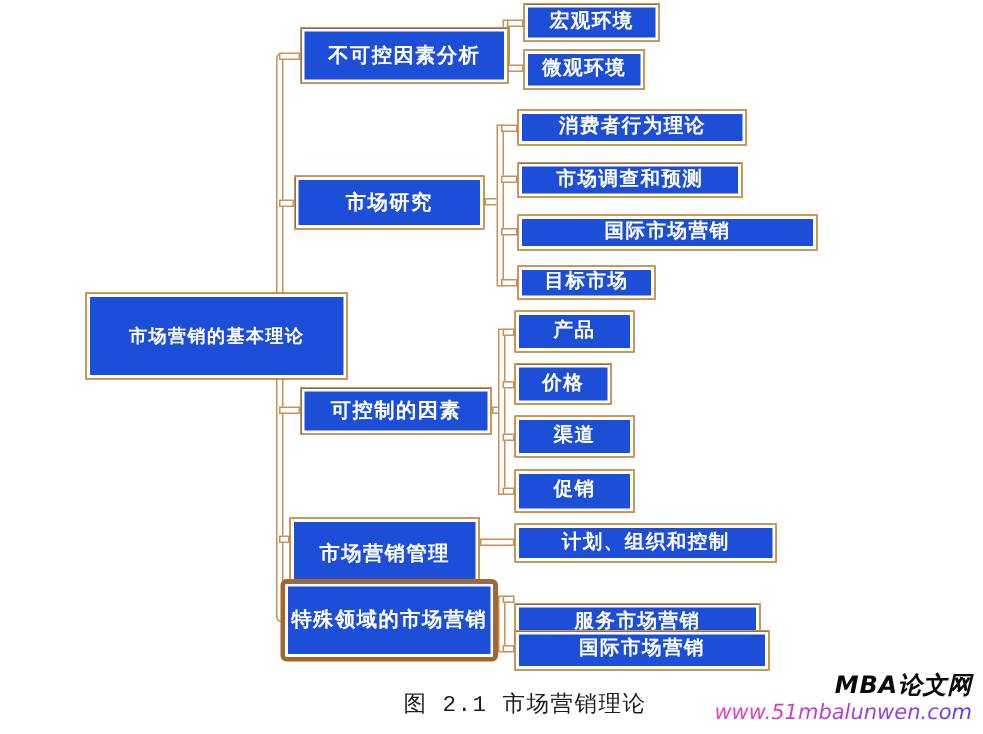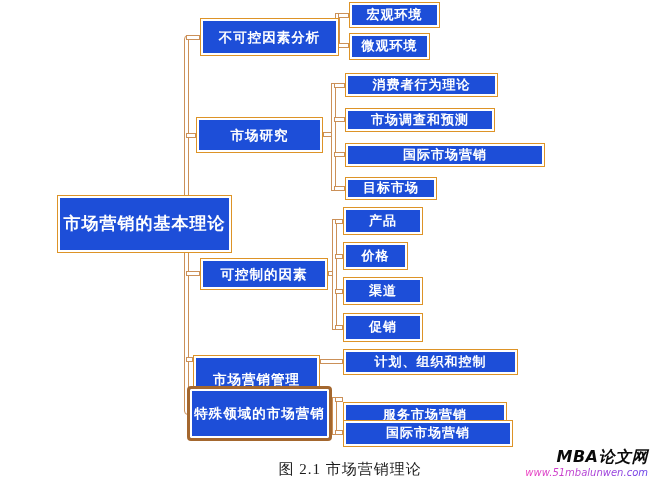--- a/index.html
+++ b/index.html
@@ -13,33 +13,33 @@
   .v{width:5px;}
   .trunk{border-radius:4px 0 0 4px;}
   
   .node{
     position:absolute;box-sizing:border-box;
     display:flex;align-items:center;justify-content:center;text-align:center;
     background:#1d4ed8;border:1px solid #DD9327;
     box-shadow:inset 0 0 0 2px #ffffff;
     color:#ffffff;font-weight:bold;letter-spacing:1px;line-height:1.25;
   }
-  .root{font-size:17px;padding:0 0;}
+  .root{font-size:12px;padding:0 0;}
   .l1{font-size:13.5px;}
   .child{font-size:13px;}
   .special{border:3px solid #A4672E;border-radius:4px;padding:0 2px;font-size:13.5px;}
   .caption{
     position:absolute;left:230px;top:460px;width:240px;text-align:center;
     color:#1c1c1c;font-size:15px;letter-spacing:1px;
-    font-family:Liberation Serif, serif;
+    font-family:Liberation Mono, monospace;
   }
   .watermark{position:absolute;right:7px;top:447px;text-align:right;line-height:1.25;}
   .wm-name{color:#0a0a0a;font-size:16px;font-weight:bold;font-style:italic;letter-spacing:.5px;}
   .wm-url{
-    font-size:10px;font-style:italic;color:#B13BD6;
+    font-size:14px;font-style:italic;color:#B13BD6;
     background:linear-gradient(90deg,#EF3FC0 0%,#8A3BDF 80%,#5F3BE8 100%);
     -webkit-background-clip:text;background-clip:text;
     -webkit-text-fill-color:transparent;
   }
 </style>
 </head>
 <body>
 
 <div class="stage">
 
@@ -72,21 +72,21 @@
 
   <div class="seg v" style="left:332px;top:397px;height:38px"></div>
   <div class="seg h" style="left:335px;top:397px;width:8px"></div>
   <div class="seg h" style="left:335px;top:430px;width:8px"></div>
 
   <div class="node root" style="left:57px;top:195px;width:175px;height:58px">市场营销的基本理论</div>
 
   <div class="node l1" style="left:200px;top:18px;width:139px;height:38px">不可控因素分析</div>
   <div class="node l1" style="left:200px;top:258px;width:128px;height:32px">可控制的因素</div>
   <div class="node l1" style="left:196px;top:117px;width:127px;height:36px">市场研究</div>
-  <div class="node l1" style="left:193px;top:355px;width:127px;height:48px">市场营销管理</div>
+  <div class="node l1" style="left:193px;top:345px;width:127px;height:48px">市场营销管理</div>
   <div class="node special" style="left:187px;top:386px;width:145px;height:55px">特殊领域的市场营销</div>
 
   <div class="node child" style="left:349px;top:2px;width:91px;height:26px">宏观环境</div>
   <div class="node child" style="left:349px;top:33px;width:81px;height:27px">微观环境</div>
 
   <div class="node child" style="left:345px;top:108px;width:150px;height:24px">市场调查和预测</div>
   <div class="node child" style="left:345px;top:73px;width:153px;height:24px">消费者行为理论</div>
   <div class="node child" style="left:345px;top:143px;width:200px;height:24px">国际市场营销</div>
   <div class="node child" style="left:343px;top:207px;width:80px;height:28px">产品</div>
 

